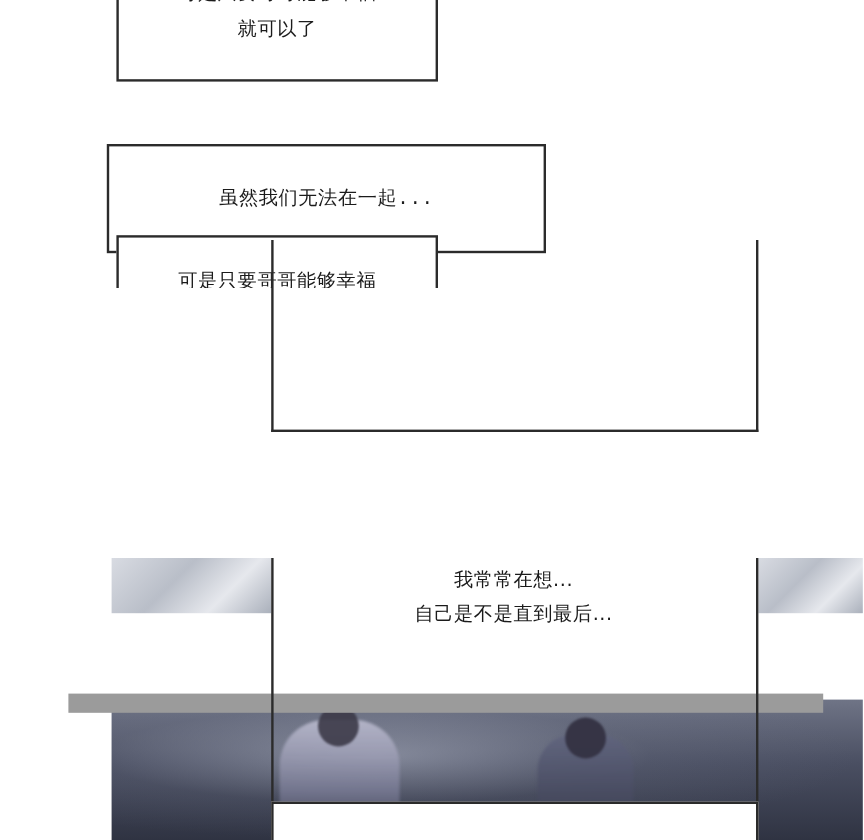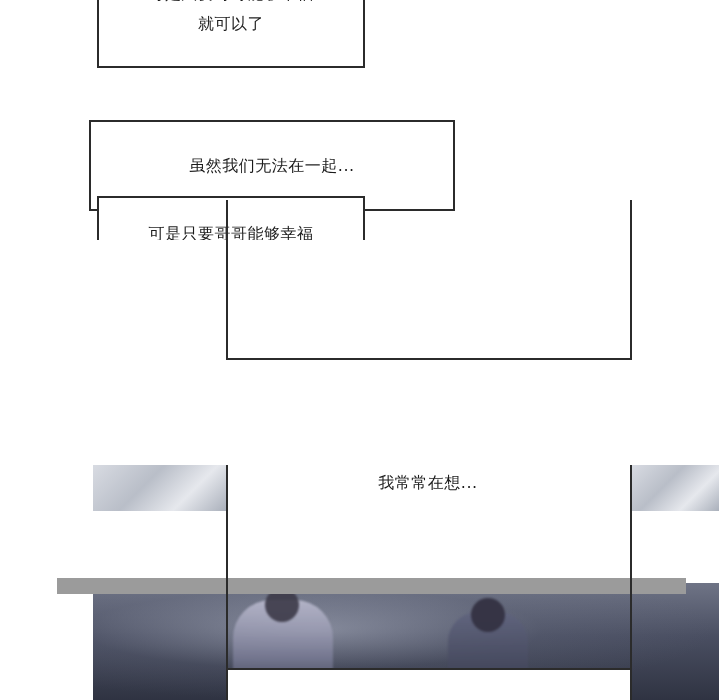--- a/index.html
+++ b/index.html
@@ -51,20 +51,21 @@
     height: 112px;
     padding-bottom: 6px;
   }
 
   
   #bubble-second {
     left: 41px;
     top: 120px;
     width: 366px;
     height: 91px;
+    font-family: Liberation Mono, monospace;
   }
 
   
   #bubble-third {
     left: 49px;
     top: 196px;
     width: 268px;
     height: 112px;
     padding-bottom: 6px;
     overflow: hidden;
@@ -266,19 +267,20 @@
       <div class="figure" id="figure-b-head"></div>
     </div>
     <div id="grey-band"></div>
   </div>
 
   <div class="vline" id="vline-left"></div>
   <div class="vline" id="vline-right"></div>
 
   <div id="narration">
     <span class="line">我常常在想...</span>
+    <span class="line">自己是不是直到最后...</span>
   </div>
 
   <div id="bubble-bottom">
     <span class="line"></span>
   </div>
 
 </div>
 
 </body></html>

